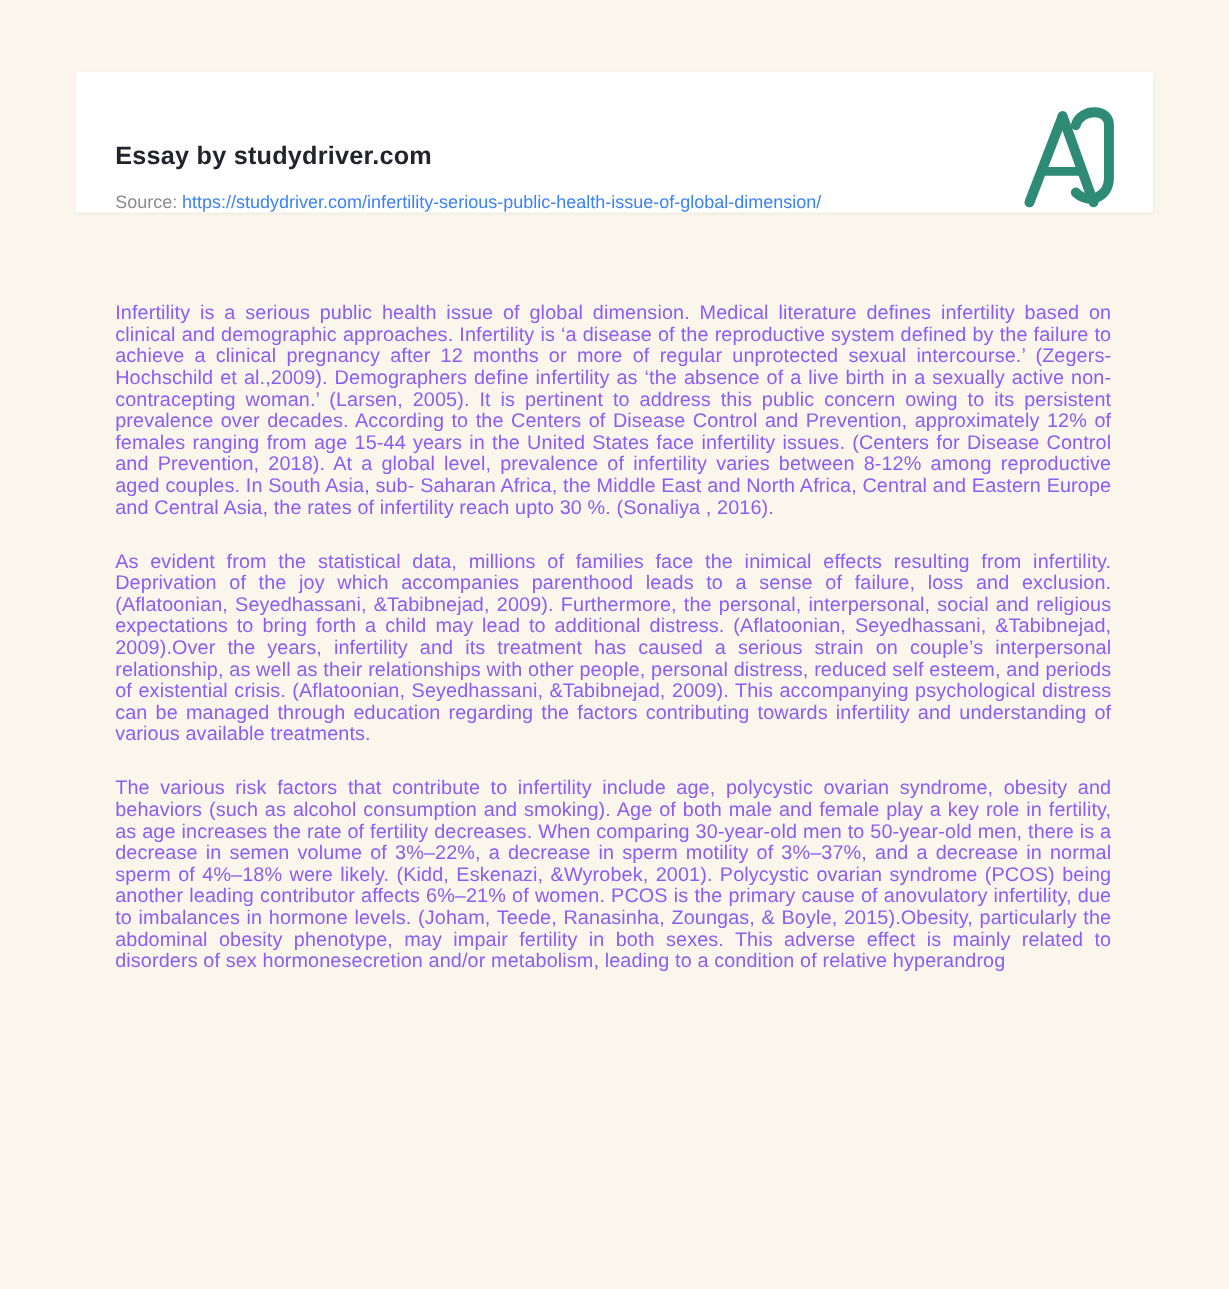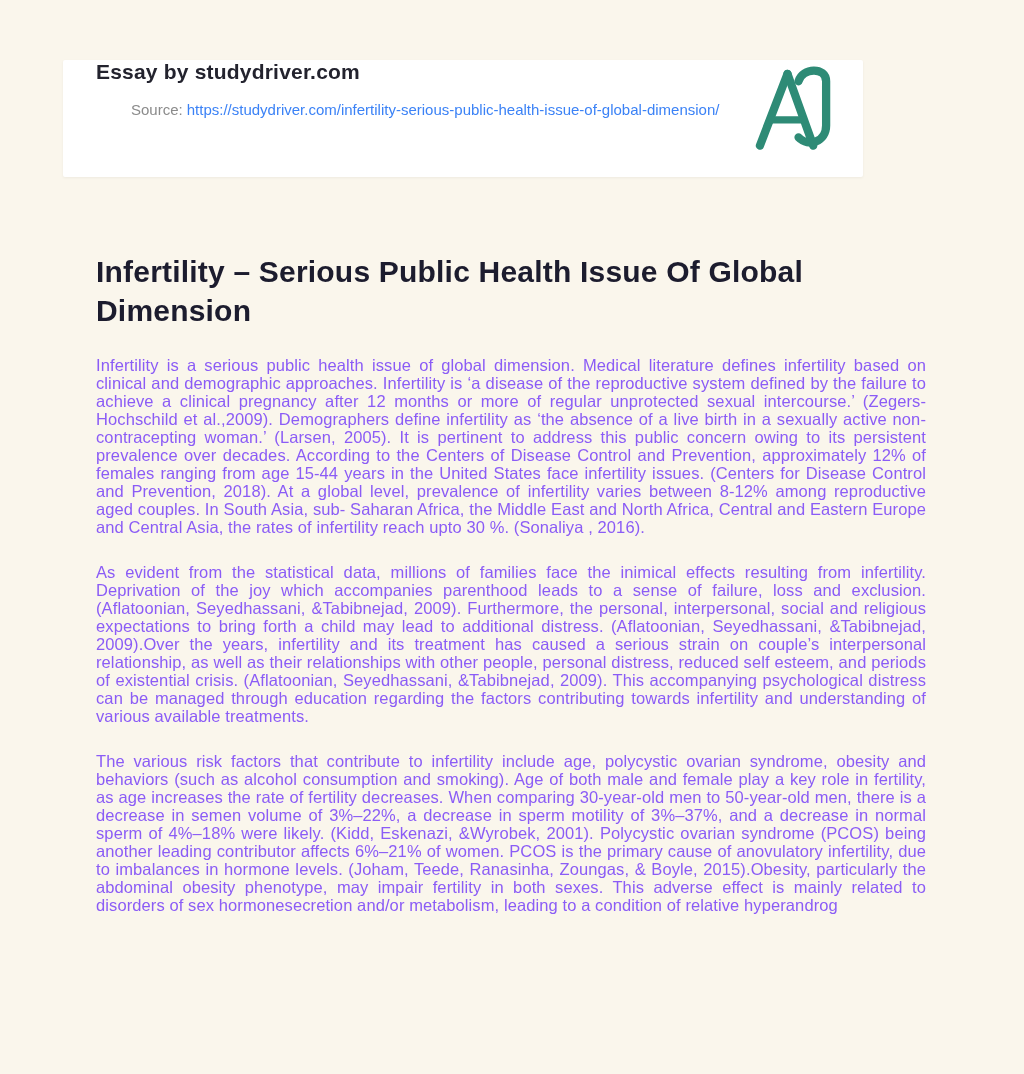--- a/index.html
+++ b/index.html
@@ -12,46 +12,46 @@
   }
   .page {
     width: 1024px;
     height: 1074px;
     position: relative;
   }
   .header-card {
     position: absolute;
     left: 63px;
     top: 60px;
-    width: 800px;
+    width: 898px;
     height: 117px;
     background: #ffffff;
     border-radius: 2px;
     box-shadow: 0 1px 3px rgba(0,0,0,0.05);
     display: flex;
-    align-items: flex-start;
+    align-items: flex-end;
     justify-content: space-between;
     padding: 0 24px 0 33px;
   }
   .header-text {
     display: flex;
     flex-direction: column;
     gap: 17px;
   }
   .card-title {
     font-size: 21px;
     font-weight: 700;
     color: #23232e;
     letter-spacing: 0.2px;
   }
   .source-line {
     font-size: 15px;
     color: #8b8b8b;
   }
-  .source-label { color: #8b8b8b; margin-left: 35px; }
+  .source-label { color: #8b8b8b; }
   .source-link {
     color: #3b82f6;
     text-decoration: none;
     margin-left: 4px;
   }
   .logo {
     width: 92px;
     height: 94px;
     flex: 0 0 auto;
   }
@@ -97,19 +97,18 @@
         <path d="M14 92 L44 14" stroke="#2e8b76" stroke-width="9" stroke-linecap="round"></path>
         <path d="M44 14 L72 92" stroke="#2e8b76" stroke-width="9" stroke-linecap="round"></path>
         <path d="M27 64 L61 64" stroke="#2e8b76" stroke-width="8" stroke-linecap="round"></path>
 
         <path d="M56 22 C60 7 86 6 86 22 L86 70 C86 88 67 94 56 83" stroke="#2e8b76" stroke-width="9" stroke-linecap="round"></path>
       </svg>
     </div>
   </div>
 
   <main class="article">
-    <h1 class="article-title">Infertility – Serious Public Health Issue Of Global Dimension</h1>
     <p>Infertility is a serious public health issue of global dimension. Medical literature defines infertility based on clinical and demographic approaches. Infertility is ‘a disease of the reproductive system defined by the failure to achieve a clinical pregnancy after 12 months or more of regular unprotected sexual intercourse.’ (Zegers-Hochschild et al.,2009). Demographers define infertility as ‘the absence of a live birth in a sexually active non-contracepting woman.’ (Larsen, 2005). It is pertinent to address this public concern owing to its persistent prevalence over decades. According to the Centers of Disease Control and Prevention, approximately 12% of females ranging from age 15-44 years in the United States face infertility issues. (Centers for Disease Control and Prevention, 2018). At a global level, prevalence of infertility varies between 8-12% among reproductive aged couples. In South Asia, sub- Saharan Africa, the Middle East and North Africa, Central and Eastern Europe and Central Asia, the rates of infertility reach upto 30 %. (Sonaliya , 2016).</p>
     <p>As evident from the statistical data, millions of families face the inimical effects resulting from infertility. Deprivation of the joy which accompanies parenthood leads to a sense of failure, loss and exclusion. (Aflatoonian, Seyedhassani, &amp;Tabibnejad, 2009). Furthermore, the personal, interpersonal, social and religious expectations to bring forth a child may lead to additional distress. (Aflatoonian, Seyedhassani, &amp;Tabibnejad, 2009).Over the years, infertility and its treatment has caused a serious strain on couple’s interpersonal relationship, as well as their relationships with other people, personal distress, reduced self esteem, and periods of existential crisis. (Aflatoonian, Seyedhassani, &amp;Tabibnejad, 2009). This accompanying psychological distress can be managed through education regarding the factors contributing towards infertility and understanding of various available treatments.</p>
     <p>The various risk factors that contribute to infertility include age, polycystic ovarian syndrome, obesity and behaviors (such as alcohol consumption and smoking). Age of both male and female play a key role in fertility, as age increases the rate of fertility decreases. When comparing 30-year-old men to 50-year-old men, there is a decrease in semen volume of 3%–22%, a decrease in sperm motility of 3%–37%, and a decrease in normal sperm of 4%–18% were likely. (Kidd, Eskenazi, &amp;Wyrobek, 2001). Polycystic ovarian syndrome (PCOS) being another leading contributor affects 6%–21% of women. PCOS is the primary cause of anovulatory infertility, due to imbalances in hormone levels. (Joham, Teede, Ranasinha, Zoungas, &amp; Boyle, 2015).Obesity, particularly the abdominal obesity phenotype, may impair fertility in both sexes. This adverse effect is mainly related to disorders of sex hormonesecretion and/or metabolism, leading to a condition of relative hyperandrog</p>
   </main>
 
 </div>
 
 </body></html>

